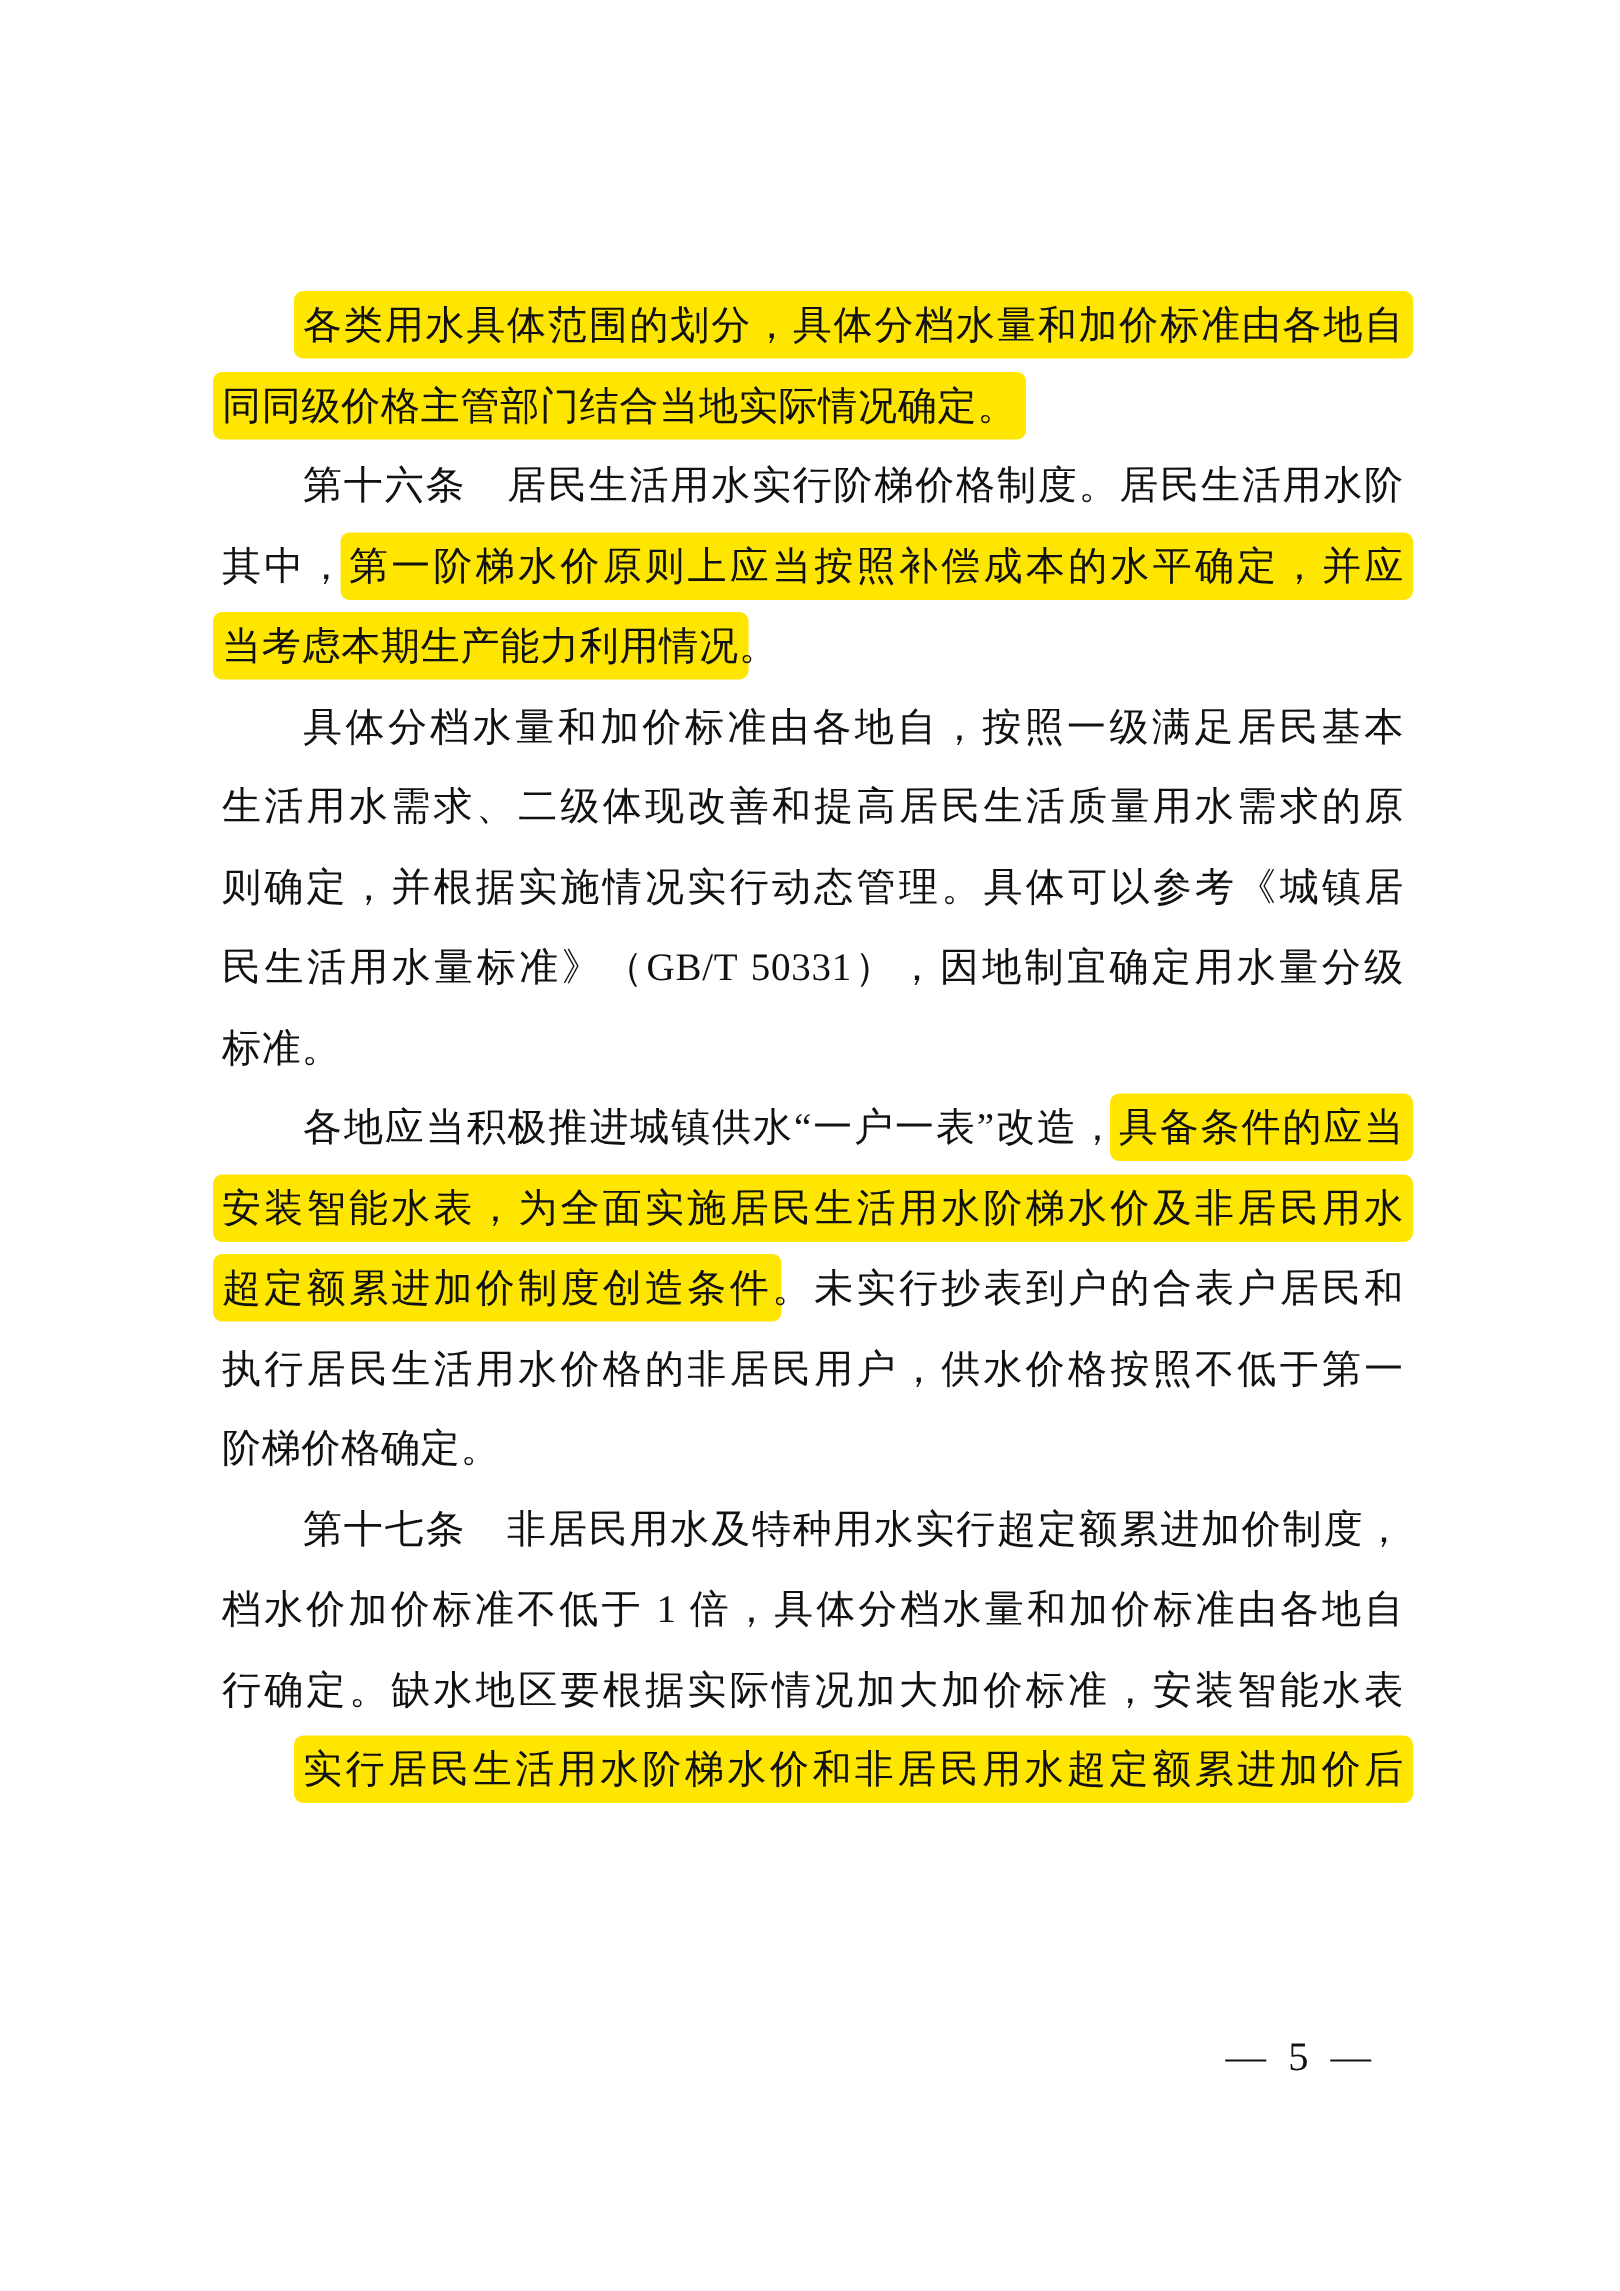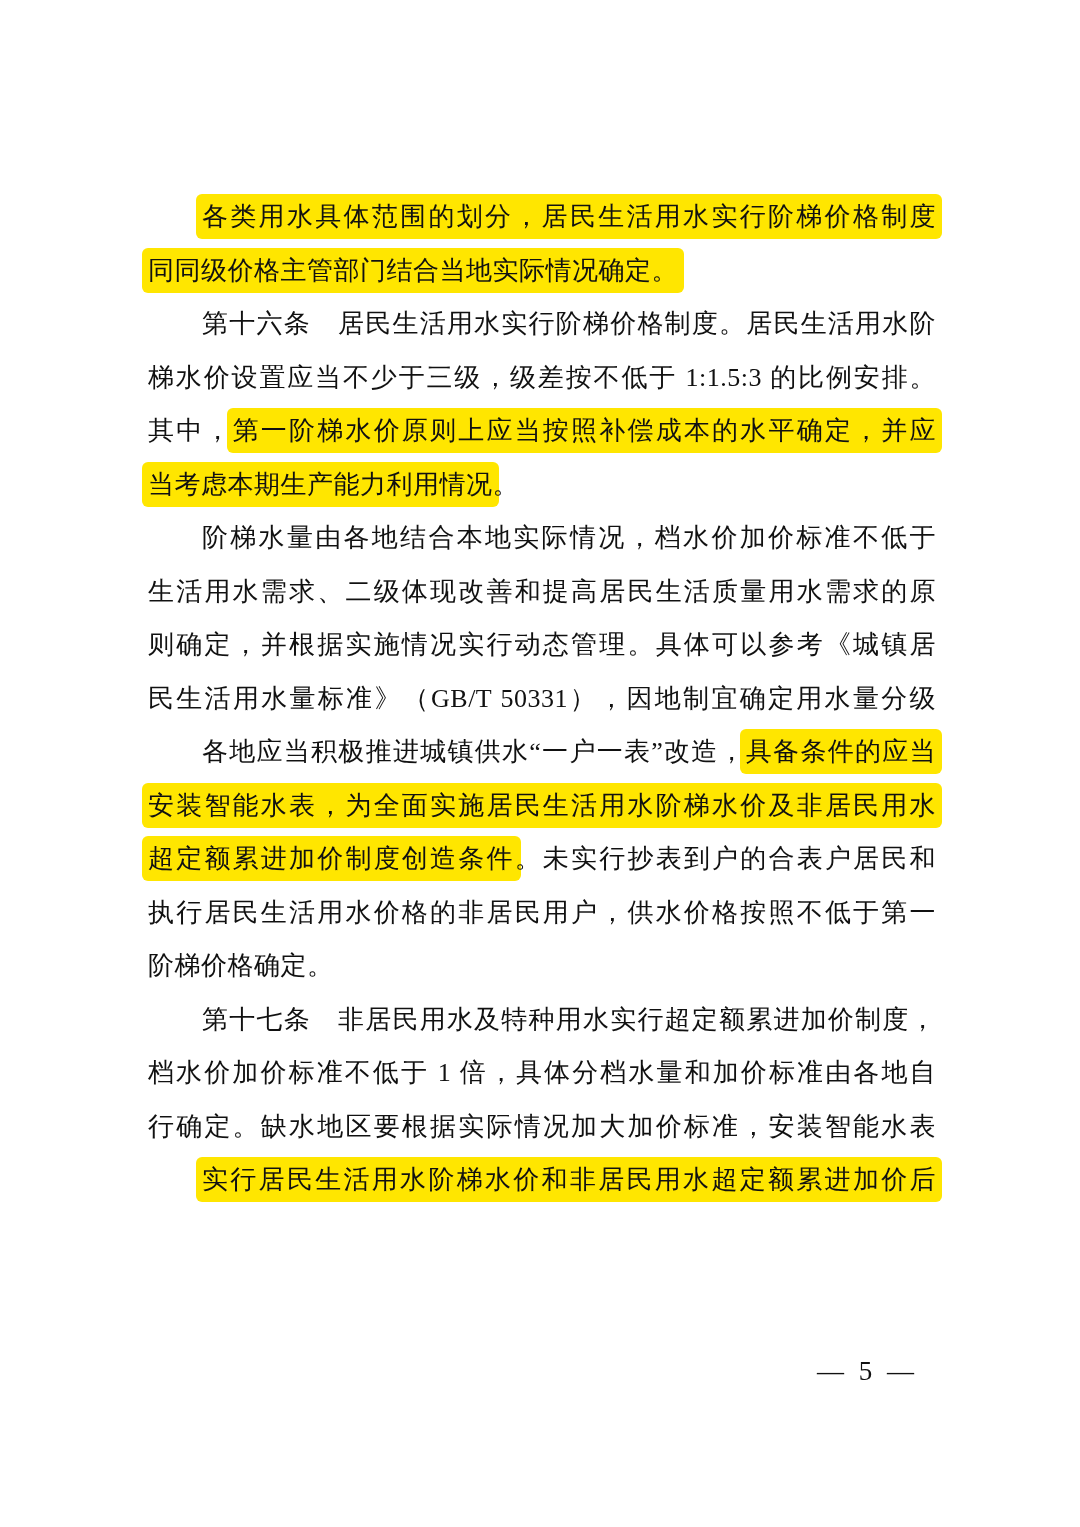--- a/index.html
+++ b/index.html
@@ -60,30 +60,30 @@
     letter-spacing: 4px;
     color: #111111;
     font-family: "Liberation Serif", "DejaVu Serif", serif;
   }
 </style>
 </head>
 <body>
 
 <div class="page">
   <div class="doc-body">
-      <div class="line fill indent"><span class="seg hl">各类用水具体范围的划分，居民生活用水实行阶梯价格制度</span></div>
+      <div class="line fill indent"><span class="seg hl">各类用水具体范围的划分，具体分档水量和加价标准由各地自</span></div>
       <div class="line nofill"><span class="seg hl">同同级价格主管部门结合当地实际情况确定。</span></div>
       <div class="line fill indent"><span class="seg">第十六条　居民生活用水实行阶梯价格制度。居民生活用水阶</span></div>
-      <div class="line fill"><span class="seg">梯水价设置应当不少于三级，级差按不低于 1:1.5:3 的比例安排。</span></div>
       <div class="line fill"><span class="seg">其中，</span><span class="seg hl">第一阶梯水价原则上应当按照补偿成本的水平确定，并应</span></div>
       <div class="line nofill"><span class="seg hl">当考虑本期生产能力利用情况</span><span class="seg">。</span></div>
-      <div class="line fill indent"><span class="seg">阶梯水量由各地结合本地实际情况，档水价加价标准不低于</span></div>
+      <div class="line fill indent"><span class="seg">具体分档水量和加价标准由各地自，按照一级满足居民基本</span></div>
       <div class="line fill"><span class="seg">生活用水需求、二级体现改善和提高居民生活质量用水需求的原</span></div>
       <div class="line fill"><span class="seg">则确定，并根据实施情况实行动态管理。具体可以参考《城镇居</span></div>
       <div class="line fill"><span class="seg">民生活用水量标准》（GB/T 50331），因地制宜确定用水量分级</span></div>
+      <div class="line nofill"><span class="seg">标准。</span></div>
       <div class="line fill indent"><span class="seg">各地应当积极推进城镇供水“一户一表”改造，</span><span class="seg hl">具备条件的应当</span></div>
       <div class="line fill"><span class="seg hl">安装智能水表，为全面实施居民生活用水阶梯水价及非居民用水</span></div>
       <div class="line fill"><span class="seg hl">超定额累进加价制度创造条件</span><span class="seg">。未实行抄表到户的合表户居民和</span></div>
       <div class="line fill"><span class="seg">执行居民生活用水价格的非居民用户，供水价格按照不低于第一</span></div>
       <div class="line nofill"><span class="seg">阶梯价格确定。</span></div>
       <div class="line fill indent"><span class="seg">第十七条　非居民用水及特种用水实行超定额累进加价制度，</span></div>
       <div class="line fill"><span class="seg">档水价加价标准不低于 1 倍，具体分档水量和加价标准由各地自</span></div>
       <div class="line fill"><span class="seg">行确定。缺水地区要根据实际情况加大加价标准，安装智能水表</span></div>
       <div class="line fill indent"><span class="seg hl">实行居民生活用水阶梯水价和非居民用水超定额累进加价后</span></div>
     </div>

